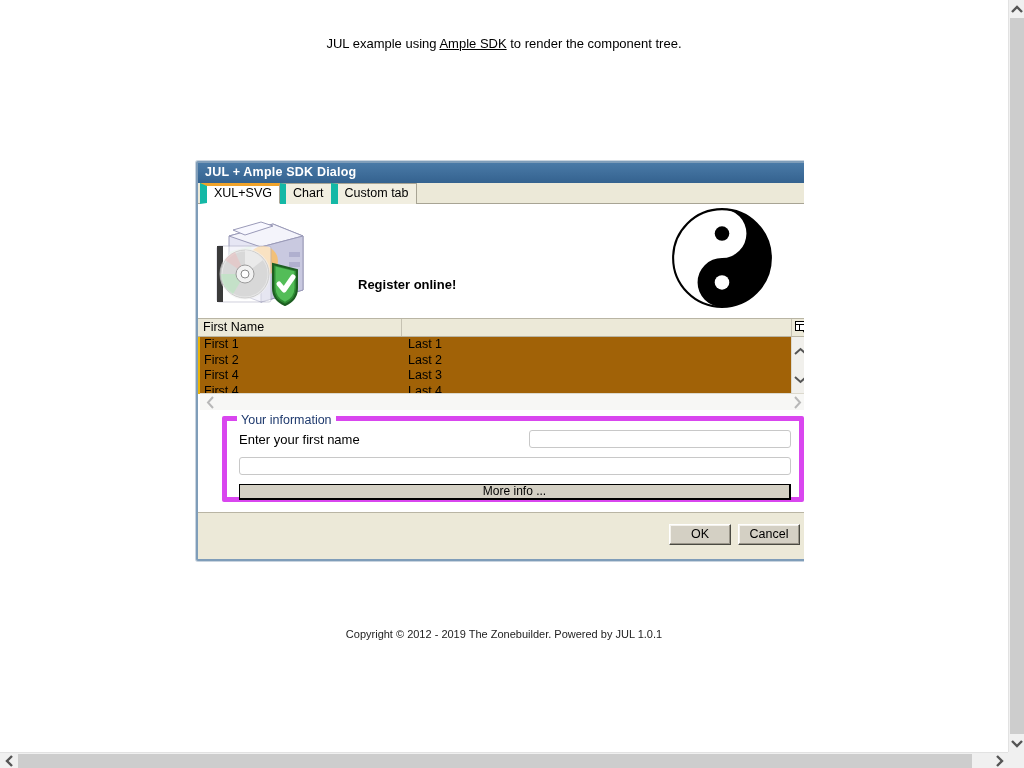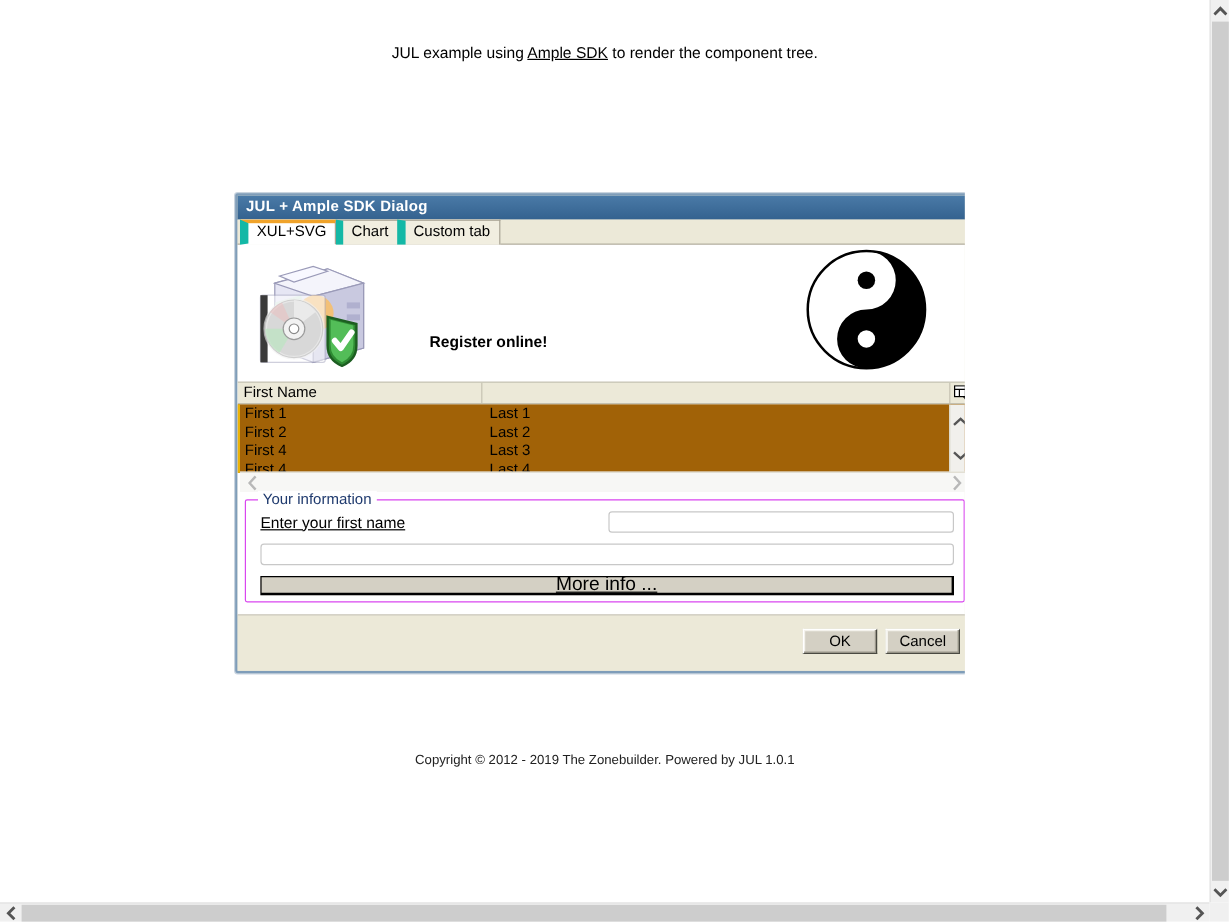--- a/index.html
+++ b/index.html
@@ -136,45 +136,44 @@
   .hscroll {
     position: absolute; left: 2px; right: 2px; bottom: 0; height: 17px;
     background: #f7f7f5;
     border-top: 1px solid #dcd9cd;
     display: flex; align-items: center; justify-content: space-between;
     padding: 0 6px;
   }
 
   
   .fieldset {
-    position: absolute; left: 6px; right: 6px; top: 212px; height: 86px;
-    border: 1px solid #d946ef;
+    position: absolute; left: 24px; right: 6px; top: 212px; height: 86px;
+    border: 5px solid #d946ef;
     border-radius: 2px;
-    text-decoration: underline;
   }
   .legend {
     position: absolute; top: -8px; left: 10px;
     background: #ffffff; padding: 0 4px;
     font-size: 12.5px; color: #1f3a6e;
   }
   .formrow { display: flex; align-items: center; margin: 9px 8px 0 12px; }
   .formrow .lbl { font-size: 13px; width: 290px; color: #000; }
   .formrow .inp {
     flex: 1; height: 18px;
     border: 1px solid #c8c8c8; border-radius: 3px;
     background: #fff; font-size: 12px;
     padding: 0 4px; outline: none; color: #000;
   }
   .moreinfo {
     display: block; margin: 9px 8px 0 12px;
     height: 16px; width: calc(100% - 20px);
     background: #d4d0c4;
     border: 1px solid #000;
     border-right-width: 2px; border-bottom-width: 2px;
-    font-size: 16px; text-align: center; line-height: 13px;
+    font-size: 12px; text-align: center; line-height: 13px;
     color: #000; cursor: default;
     font-family: "Liberation Sans", sans-serif;
   }
 
   
   .footer {
     position: absolute; left: 0; right: 0; bottom: 0; height: 46px;
     background: #ece9d8;
     text-align: right;
     padding: 11px 10px 0 0;

